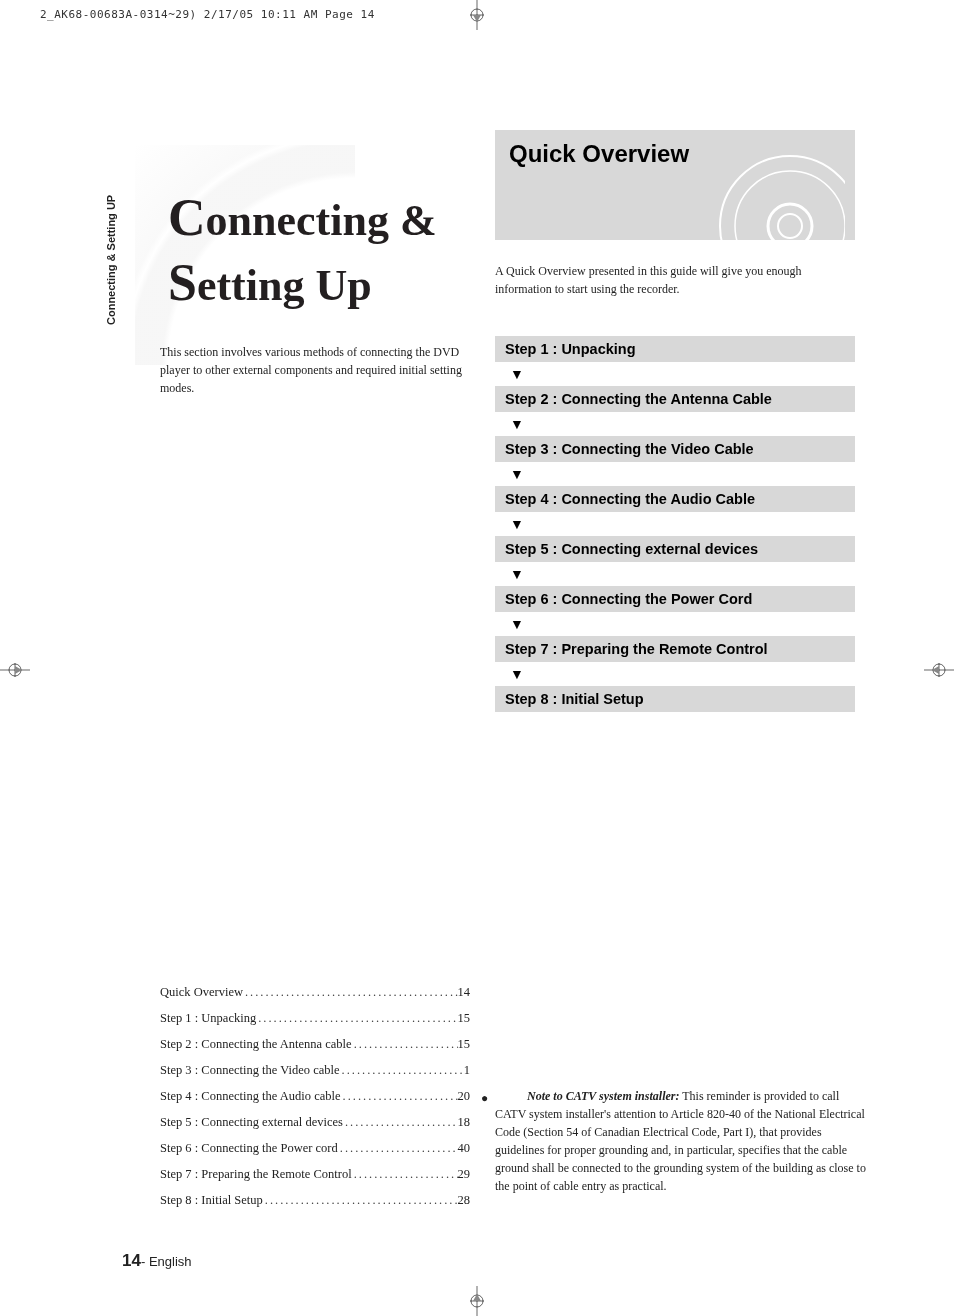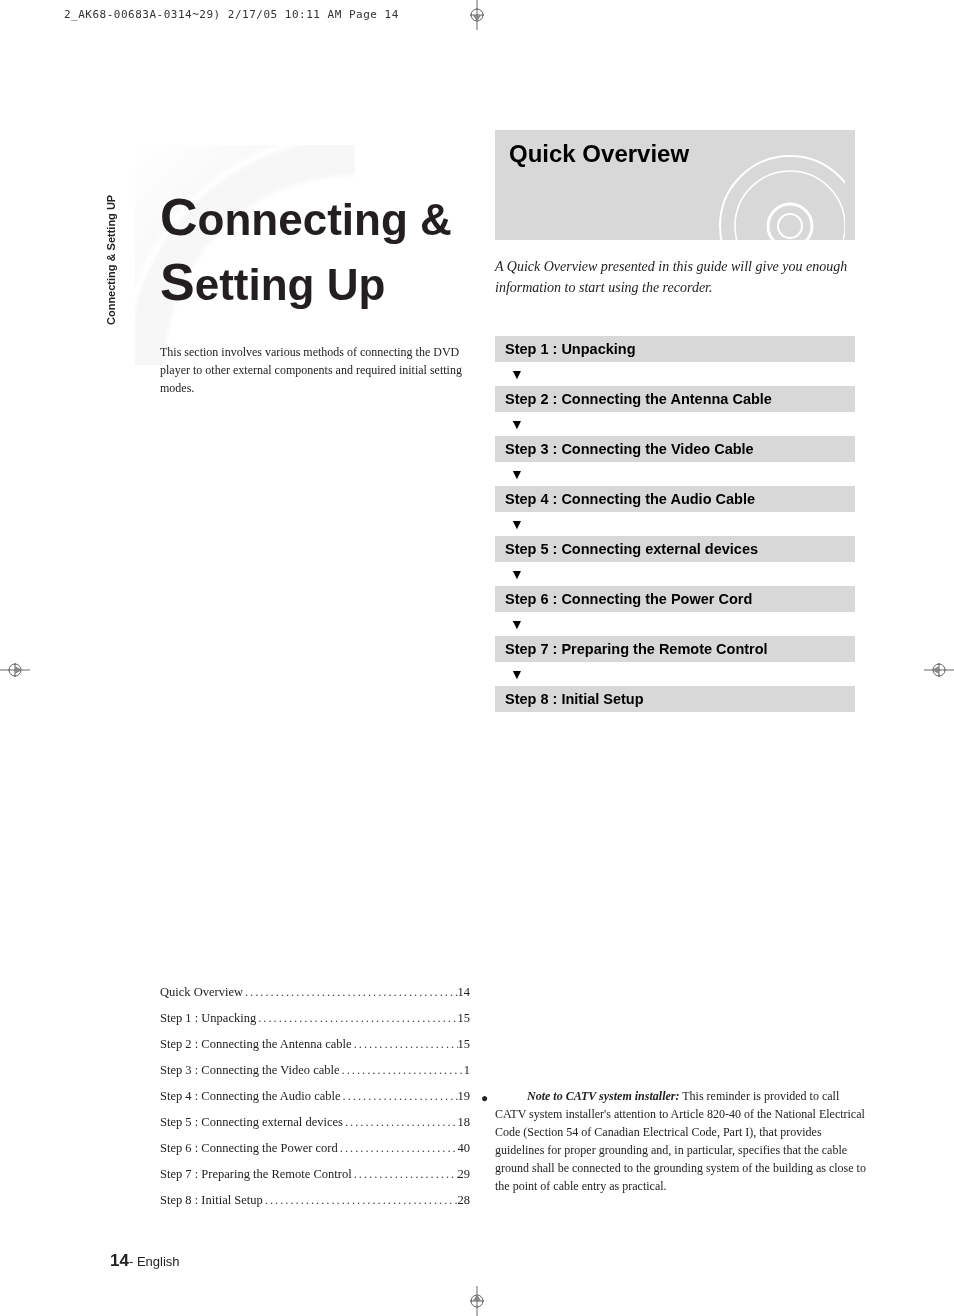--- a/index.html
+++ b/index.html
@@ -12,21 +12,20 @@
     color: #000;
   }
   .print-header {
     position: absolute;
     top: 8px;
     left: 40px;
     font-family: monospace;
     font-size: 11px;
     color: #333;
     letter-spacing: 0.5px;
-    margin-left: 24px;
   }
   .crop-mark-top {
     position: absolute;
     top: 0;
     left: 50%;
     transform: translateX(-50%);
     width: 30px;
     height: 30px;
   }
   .crop-mark-left {
@@ -70,26 +69,27 @@
     white-space: nowrap;
     color: #222;
   }
   .left-col {
     position: absolute;
     left: 85px;
     top: 130px;
     width: 320px;
   }
   .main-title {
-    font-family: Liberation Sans, sans-serif;
+    font-family: Liberation Serif, serif;
     font-weight: bold;
     font-size: 44px;
     line-height: 1.25;
     color: #231f20;
     margin-bottom: 28px;
+    margin-left: 8px;
   }
   .main-title .cap {
     font-size: 52px;
   }
   .intro-text {
     font-family: Georgia, 'Times New Roman', serif;
     font-size: 12px;
     line-height: 1.5;
     color: #222;
   }
@@ -121,25 +121,24 @@
     color: #000;
   }
   .disc-graphic {
     position: absolute;
     right: 10px;
     bottom: -6px;
     width: 145px;
     height: 95px;
   }
   .overview-desc {
-    margin-top: 16px;
-    font-size: 14px;
+    margin-top: 22px;
+    font-size: 12px;
     line-height: 1.5;
     color: #222;
-    font-style: italic;
   }
   .steps-list {
     margin-top: 38px;
   }
   .step-bar {
     background: #d8d8d8;
     padding: 5px 10px;
     font-family: Arial, Helvetica, sans-serif;
     font-weight: bold;
     font-size: 14.5px;
@@ -186,21 +185,21 @@
     color: #222;
   }
   .note-block .bullet {
     position: absolute;
     left: -14px;
     top: 2px;
   }
   .note-block .lead { font-style: italic; font-weight: bold; margin-left: 32px; }
   .page-number {
     position: absolute;
-    left: 35px;
+    left: 47px;
     bottom: -5px;
     font-family: Arial, Helvetica, sans-serif;
     font-size: 13px;
     color: #222;
   }
   .page-number .num {
     font-weight: bold;
     font-size: 17px;
   }
 </style>
@@ -296,21 +295,21 @@
       <span class="pg">15</span>
     </div>
     <div class="row">
       <span class="label">Step 3 : Connecting the Video cable</span>
       <span class="dots">.......................................................</span>
       <span class="pg">1</span>
     </div>
     <div class="row">
       <span class="label">Step 4 : Connecting the Audio cable</span>
       <span class="dots">.......................................................</span>
-      <span class="pg">19</span>
+      <span class="pg">20</span>
     </div>
     <div class="row">
       <span class="label">Step 5 : Connecting external devices</span>
       <span class="dots">.......................................................</span>
       <span class="pg">18</span>
     </div>
     <div class="row">
       <span class="label">Step 6 : Connecting the Power cord</span>
       <span class="dots">.......................................................</span>
       <span class="pg">40</span>

